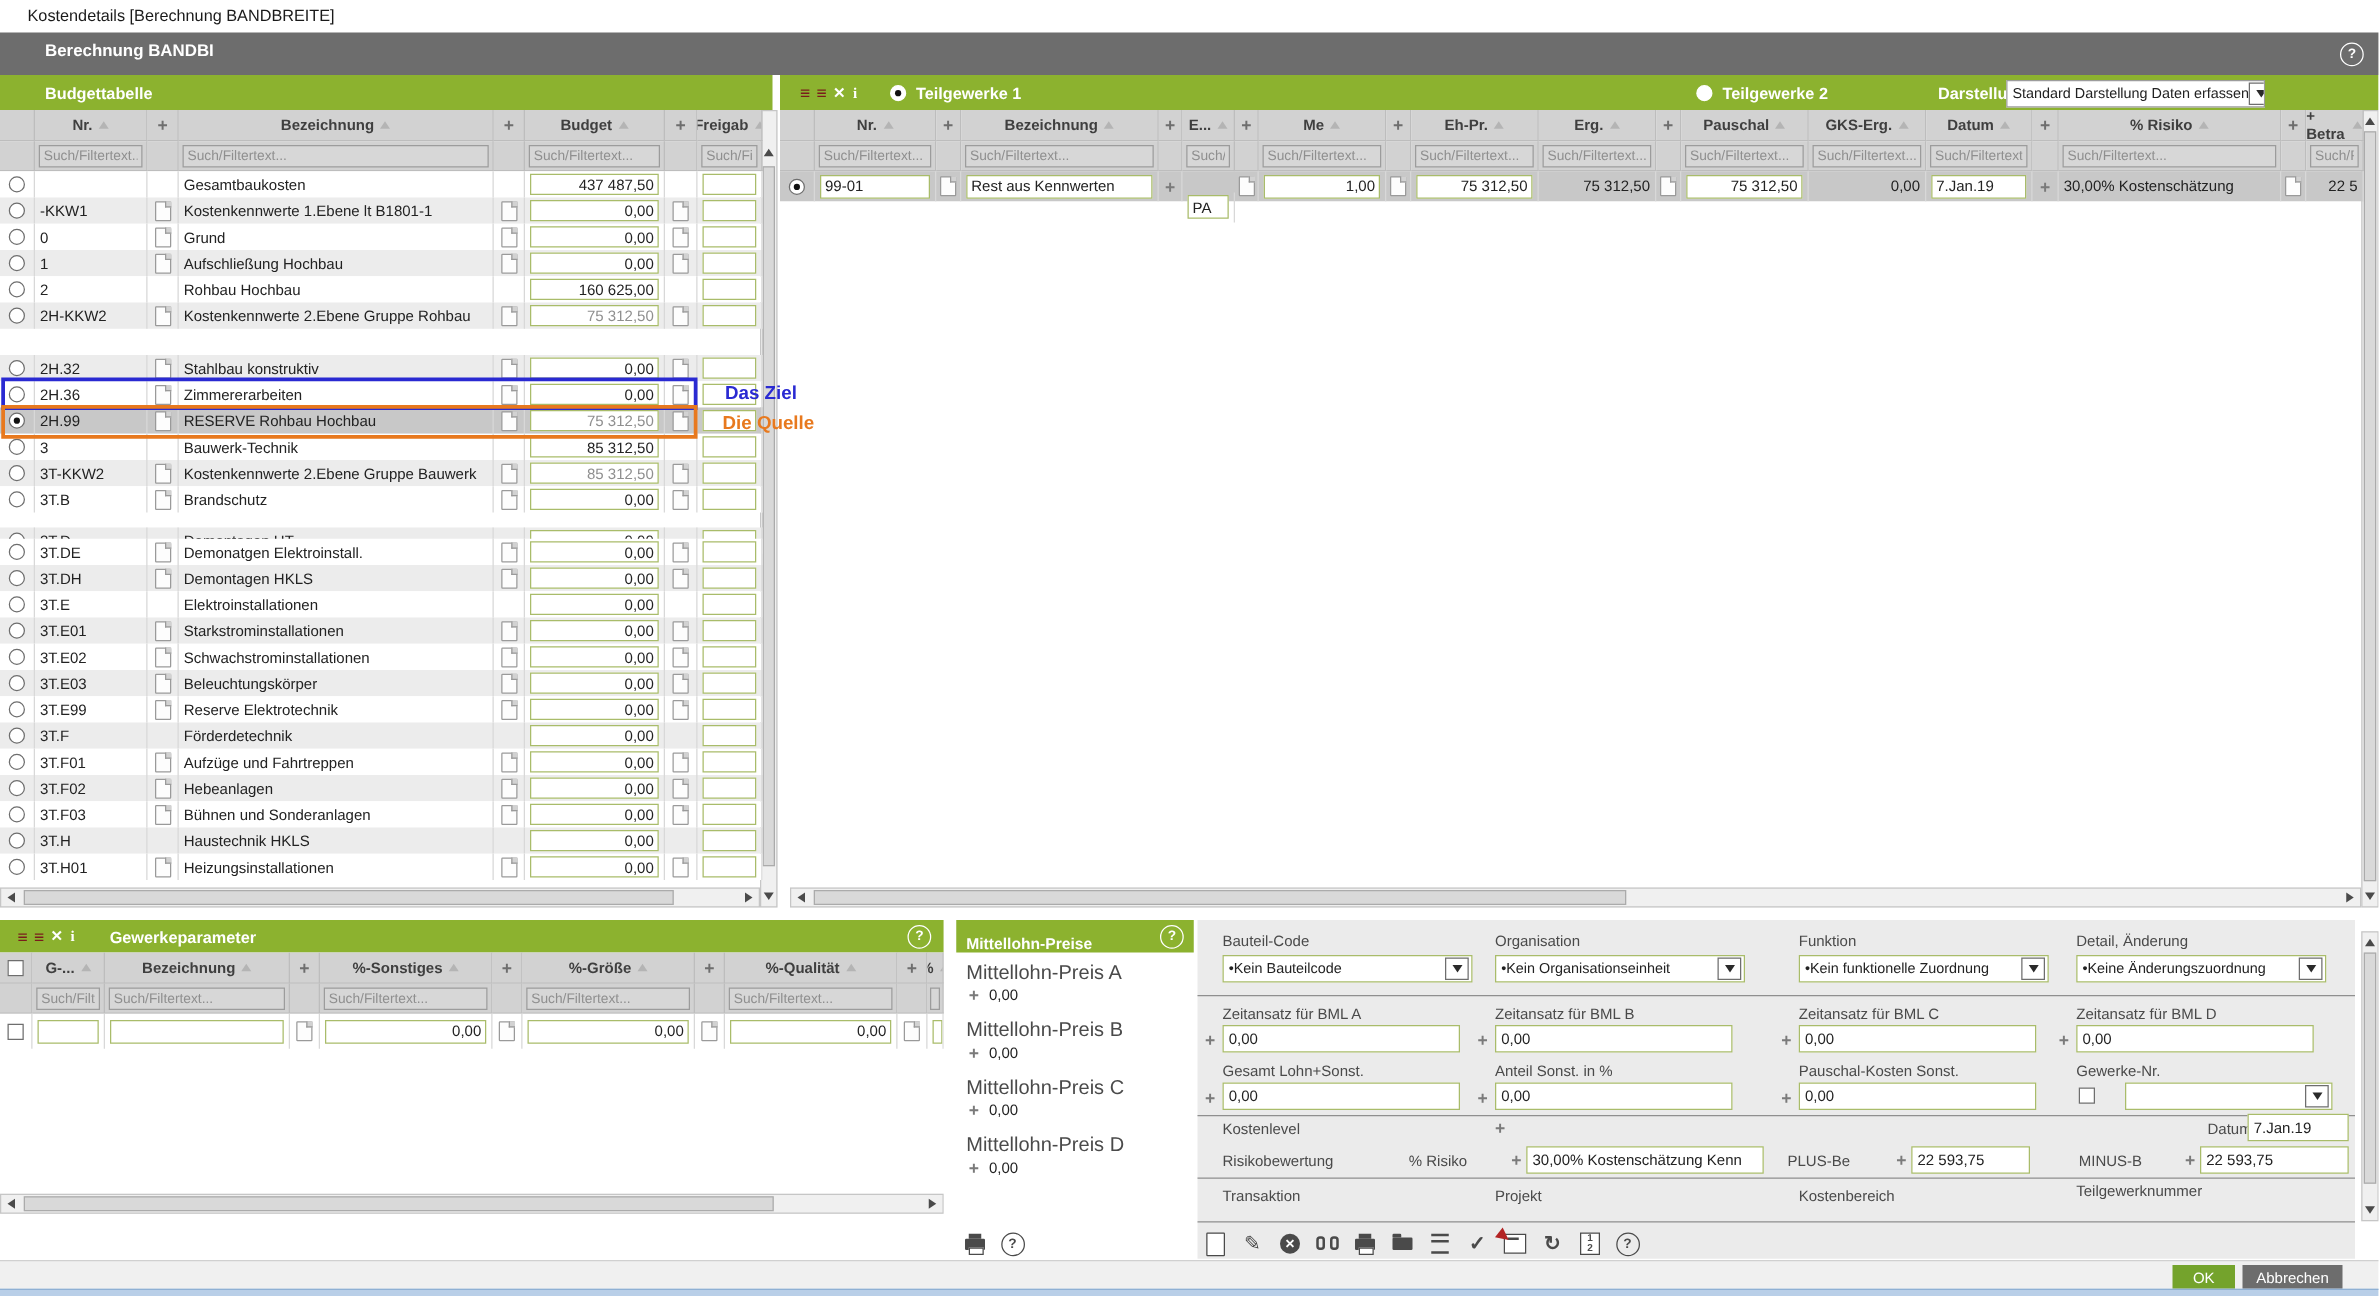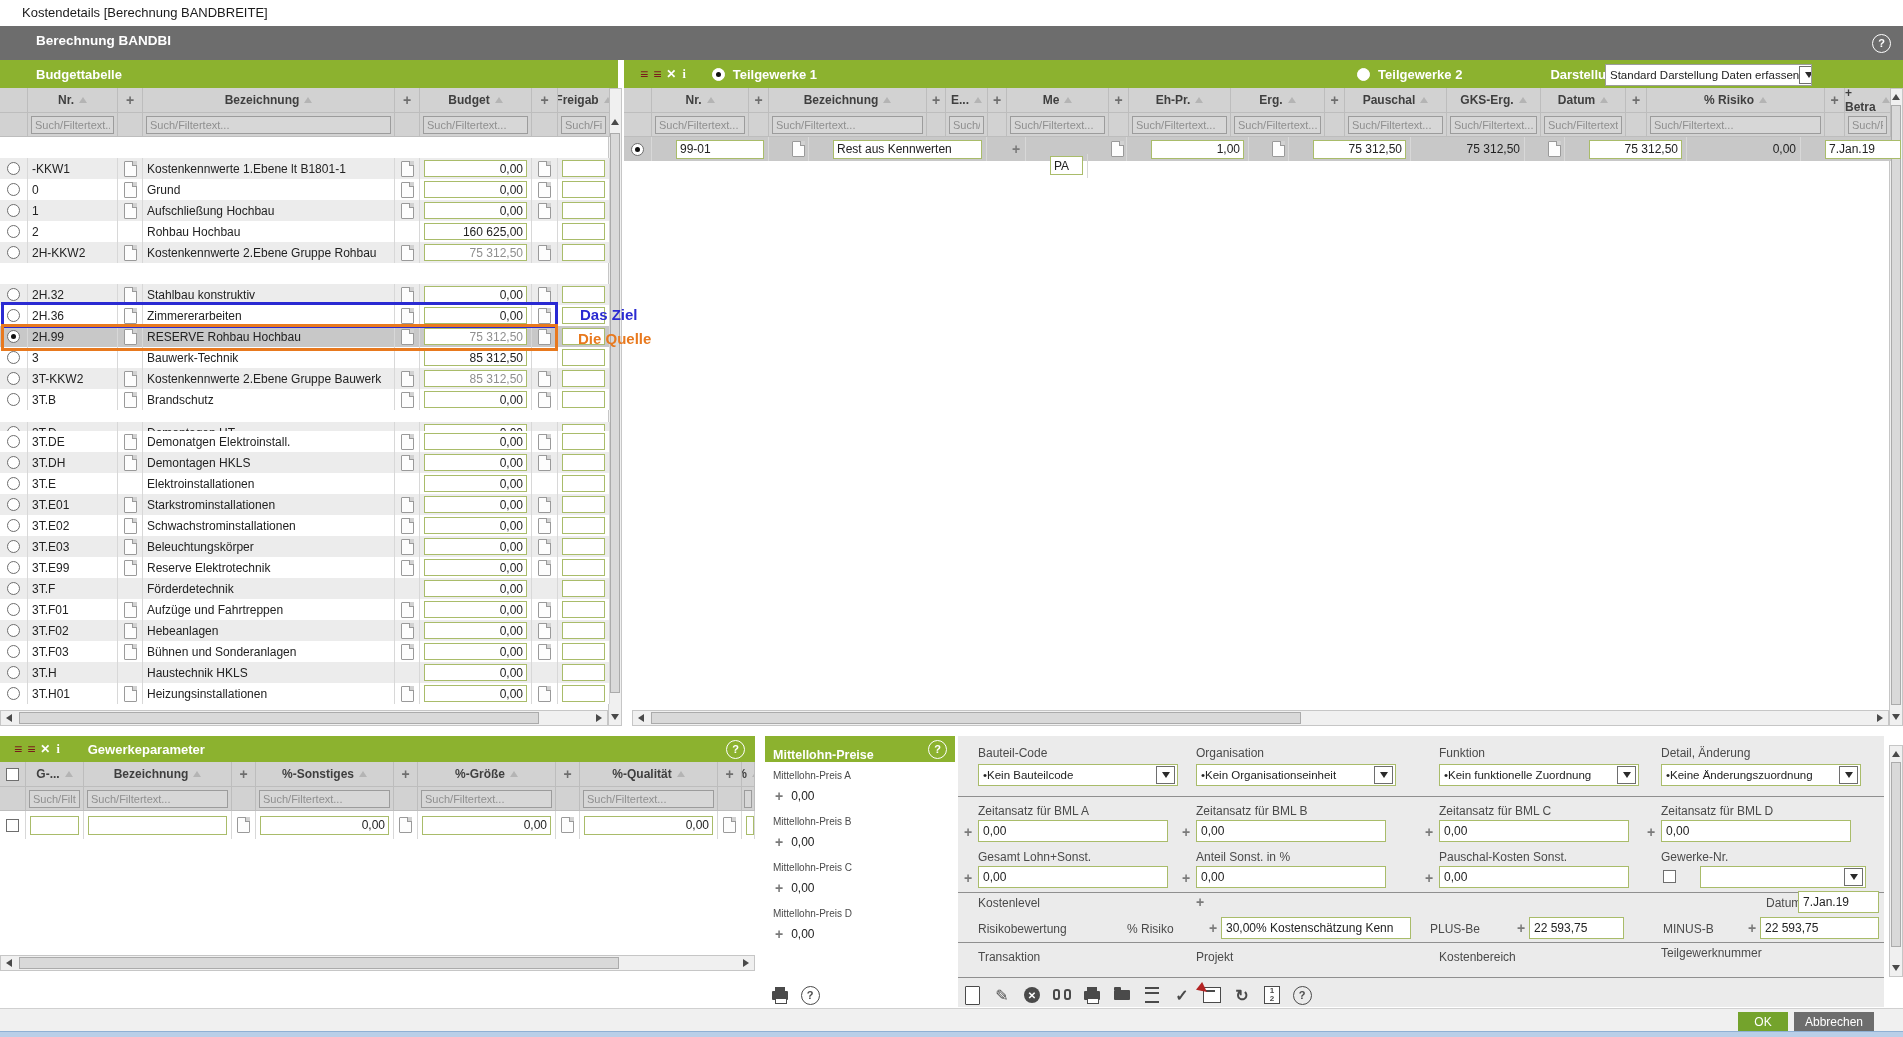--- a/index.html
+++ b/index.html
@@ -67,21 +67,21 @@
   .chv.lf{border-top:4px solid transparent;border-bottom:4px solid transparent;border-right:6px solid #4a4a4a;}
   .chv.rt{border-top:4px solid transparent;border-bottom:4px solid transparent;border-left:6px solid #4a4a4a;}
 
   
   .hl{position:absolute;box-sizing:border-box;z-index:40;pointer-events:none;}
   .ann{position:absolute;z-index:41;font-size:15px;font-weight:bold;}
 
   
   .gewerke-panel{position:absolute;left:0;top:736px;width:755px;height:271px;background:#fff;overflow:hidden;}
   .mittellohn{position:absolute;left:765px;top:736px;width:190px;height:271px;background:#fff;}
-  .ml-item-label{position:absolute;left:8px;font-size:10px;color:#4a4a4a;}
+  .ml-item-label{position:absolute;left:8px;font-size:16px;color:#4a4a4a;}
   .ml-item-val{position:absolute;left:10px;font-size:12px;color:#222;display:flex;gap:8px;align-items:center;}
   .detail-form{position:absolute;left:958px;top:736px;width:926px;height:271px;background:#ebebeb;font-size:12px;color:#4a4a4a;}
   .fld-label{position:absolute;white-space:nowrap;}
   .fsep{position:absolute;left:0;width:926px;height:0;border-top:1px solid #8f8f8f;}
   .inbox{position:absolute;box-sizing:border-box;height:22px;background:#fff;border:1px solid #a9bc6a;
          font-size:12px;color:#222;display:flex;align-items:center;padding:0 4px;overflow:hidden;white-space:nowrap;}
   .ddown{position:absolute;box-sizing:border-box;height:22px;background:#fff;border:1px solid #a9bc6a;
          font-size:11.5px;color:#222;display:flex;align-items:center;padding:0 2px 0 4px;overflow:hidden;white-space:nowrap;}
   .dd-btn{margin-left:auto;width:17px;height:16px;border:1px solid #6e6e6e;background:#fff;display:flex;
           align-items:center;justify-content:center;flex:0 0 auto;}
@@ -199,20 +199,36 @@
         </div>
         <div class="fcell" style="width: 25px; flex: 0 0 auto;"></div>
         <div class="fcell" style="width: 112px; flex: 0 0 auto;">
           <input placeholder="Such/Filtertext..." style="">
         </div>
         <div class="fcell" style="width: 26px; flex: 0 0 auto;"></div>
         <div class="fcell" style="width: 52px; flex: 0 0 auto;">
           <input placeholder="Such/Filtertext..." style="">
         </div>
       </div>
+      <div class="trow" style="top: 77px; height: 21px; width: 610px;">
+        <div class="cell ctr" style="width: 28px; flex: 0 0 auto;">
+          <span class="radio"></span>
+        </div>
+        <div class="cell" style="width: 90px; flex: 0 0 auto;"></div>
+        <div class="cell ctr" style="width: 25px; flex: 0 0 auto;"></div>
+        <div class="cell" style="width: 252px; flex: 0 0 auto;">Gesamtbaukosten</div>
+        <div class="cell ctr" style="width: 25px; flex: 0 0 auto;"></div>
+        <div class="cell" style="width: 112px; flex: 0 0 auto;">
+          <div class="vbox">437 487,50</div>
+        </div>
+        <div class="cell ctr" style="width: 26px; flex: 0 0 auto;"></div>
+        <div class="cell" style="width: 52px; flex: 0 0 auto;">
+          <div class="vbox"></div>
+        </div>
+      </div>
       <div class="trow alt" style="top: 98px; height: 21px; width: 610px;">
         <div class="cell ctr" style="width: 28px; flex: 0 0 auto;">
           <span class="radio"></span>
         </div>
         <div class="cell" style="width: 90px; flex: 0 0 auto;">-KKW1</div>
         <div class="cell ctr" style="width: 25px; flex: 0 0 auto;">
           <span class="doc"></span>
         </div>
         <div class="cell" style="width: 252px; flex: 0 0 auto;">Kostenkennwerte 1.Ebene lt B1801-1</div>
         <div class="cell ctr" style="width: 25px; flex: 0 0 auto;">
@@ -867,21 +883,21 @@
         </div>
         <div class="fcell" style="width: 21px; flex: 0 0 auto;"></div>
         <div class="fcell" style="width: 178px; flex: 0 0 auto;">
           <input placeholder="Such/Filtertext..." style="">
         </div>
         <div class="fcell" style="width: 20px; flex: 0 0 auto;"></div>
         <div class="fcell" style="width: 46px; flex: 0 0 auto;">
           <input placeholder="Such/Filtertext..." style="">
         </div>
       </div>
-      <div class="trow sel" style="top: 77px; height: 24px; width: 1267px; gap: 20px;">
+      <div class="trow sel" style="top: 77px; height: 24px; width: 1267px;">
         <div class="cell ctr" style="width: 28px; flex: 0 0 auto;">
           <span class="radio sel"></span>
         </div>
         <div class="cell" style="width: 97px; flex: 0 0 auto;">
           <div class="vbox l" style="height: 19px;">99-01</div>
         </div>
         <div class="cell ctr" style="width: 20px; flex: 0 0 auto;">
           <span class="doc"></span>
         </div>
         <div class="cell" style="width: 158px; flex: 0 0 auto;">

